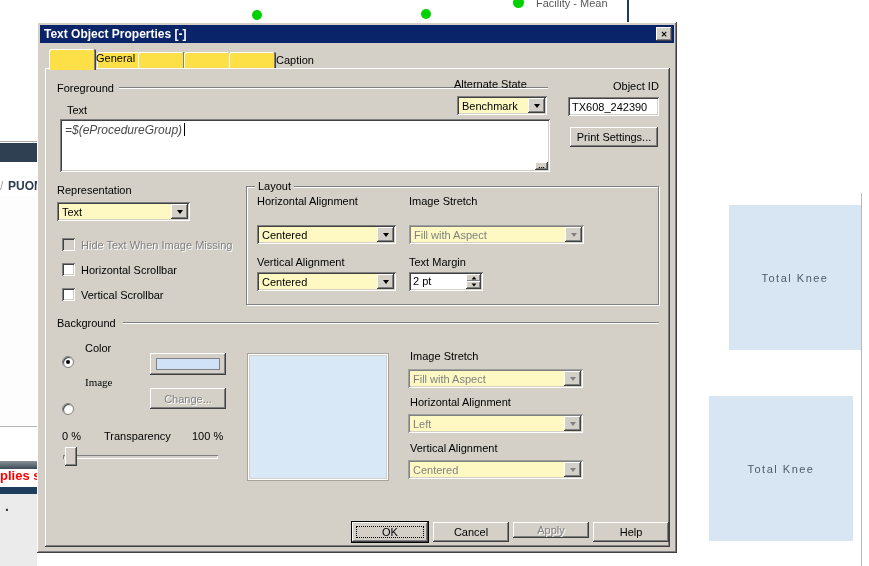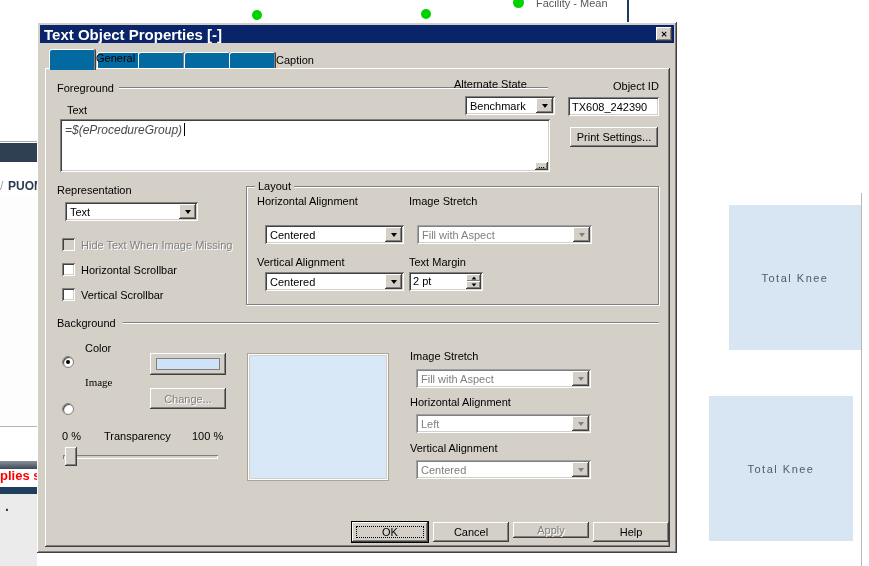--- a/index.html
+++ b/index.html
@@ -23,23 +23,23 @@
   .btn.disabled, .label.disabled { color:#808080; text-shadow:1px 1px 0 #ffffff; }
   .sunken { background:#ffffff;
     box-shadow: inset 1px 1px 0 #808080, inset -1px -1px 0 #ffffff,
                 inset 2px 2px 0 #404040, inset -2px -2px 0 #d4d0c8; }
   .etchline { height:2px; border-top:1px solid #808080; border-bottom:1px solid #ffffff; }
   .groupbox { border:1px solid #808080;
               box-shadow: inset 1px 1px 0 #ffffff, 1px 1px 0 #ffffff; }
   .grouplabel { position:absolute; top:-7px; left:8px; background:#d4d0c8; padding:0 3px; }
 
   
-  .combo { background:#ffffff;
+  .combo { background:#fef9c3;
     box-shadow: inset 1px 1px 0 #808080, inset -1px -1px 0 #ffffff,
-                inset 2px 2px 0 #404040, inset -2px -2px 0 #d4d0c8; margin-left: 8px; }
+                inset 2px 2px 0 #404040, inset -2px -2px 0 #d4d0c8; }
   .combo .val { position:absolute; left:5px; top:4px; right:20px; white-space:nowrap; overflow:hidden; }
   .combo .dropbtn { position:absolute; right:2px; top:2px; bottom:2px; width:17px;
     background:#d4d0c8; display:flex; align-items:center; justify-content:center;
     box-shadow: inset -1px -1px 0 #404040, inset 1px 1px 0 #ffffff,
                 inset -2px -2px 0 #808080, inset 2px 2px 0 #d4d0c8; }
   .tri-down { width:0; height:0; border-left:3px solid transparent;
               border-right:3px solid transparent; border-top:4px solid #000; }
   .tri-up4 { width:0; height:0; border-left:3px solid transparent;
              border-right:3px solid transparent; border-bottom:4px solid #000; }
   .combo.disabled .val { color:#808080; }
@@ -51,29 +51,29 @@
   .checkbox { width:13px; height:13px; background:#fff;
     box-shadow: inset 1px 1px 0 #808080, inset -1px -1px 0 #ffffff,
                 inset 2px 2px 0 #404040, inset -2px -2px 0 #d4d0c8; }
   .checkbox.disabled { background:#d4d0c8; }
   .radio { width:12px; height:12px; border-radius:50%; background:#fff;
            border:1px solid #808080; box-shadow: inset 1px 1px 1px #404040; position:relative; }
   .radio.checked::after { content:''; position:absolute; left:3px; top:3px;
            width:4px; height:4px; border-radius:50%; background:#000; }
 
   
-  .tab { position:absolute; height:18px; background:#0369a1; text-align:center;
+  .tab { position:absolute; height:18px; background:#fde047; text-align:center;
     padding-top:2px;
     box-shadow: inset -1px 0 0 #404040, inset 1px 1px 0 #ffffff,
                 inset -2px 0 0 #808080; border-radius:2px 2px 0 0;padding-left:47px; }
   .tab.active { height:21px; padding-top:3px; z-index:5;
     box-shadow: inset -1px 0 0 #404040, inset 1px 1px 0 #ffffff,
                 inset -2px 0 0 #808080; }
 
-  .titlebar { display:flex; align-items:center; font-weight:bold; font-size:15px; color:#fff; }
+  .titlebar { display:flex; align-items:center; font-weight:bold; font-size:12px; color:#fff; }
 
   .lbl { white-space:nowrap; }
 </style>
 </head>
 <body>
 
 <div class="abs" style="left: 252px; top: 10px; width: 10px; height: 10px; border-radius: 50%; background: rgb(0, 210, 0);"></div>
 <div class="abs" style="left: 421px; top: 9px; width: 10px; height: 10px; border-radius: 50%; background: rgb(0, 210, 0);"></div>
 <div class="abs" style="left: 513px; top: -3px; width: 11px; height: 11px; border-radius: 50%; background: rgb(0, 210, 0);"></div>
 <div class="abs lbl" style="left:536px; top:-3px; color:#595959; font-size:11px;">Facility - Mean</div>

